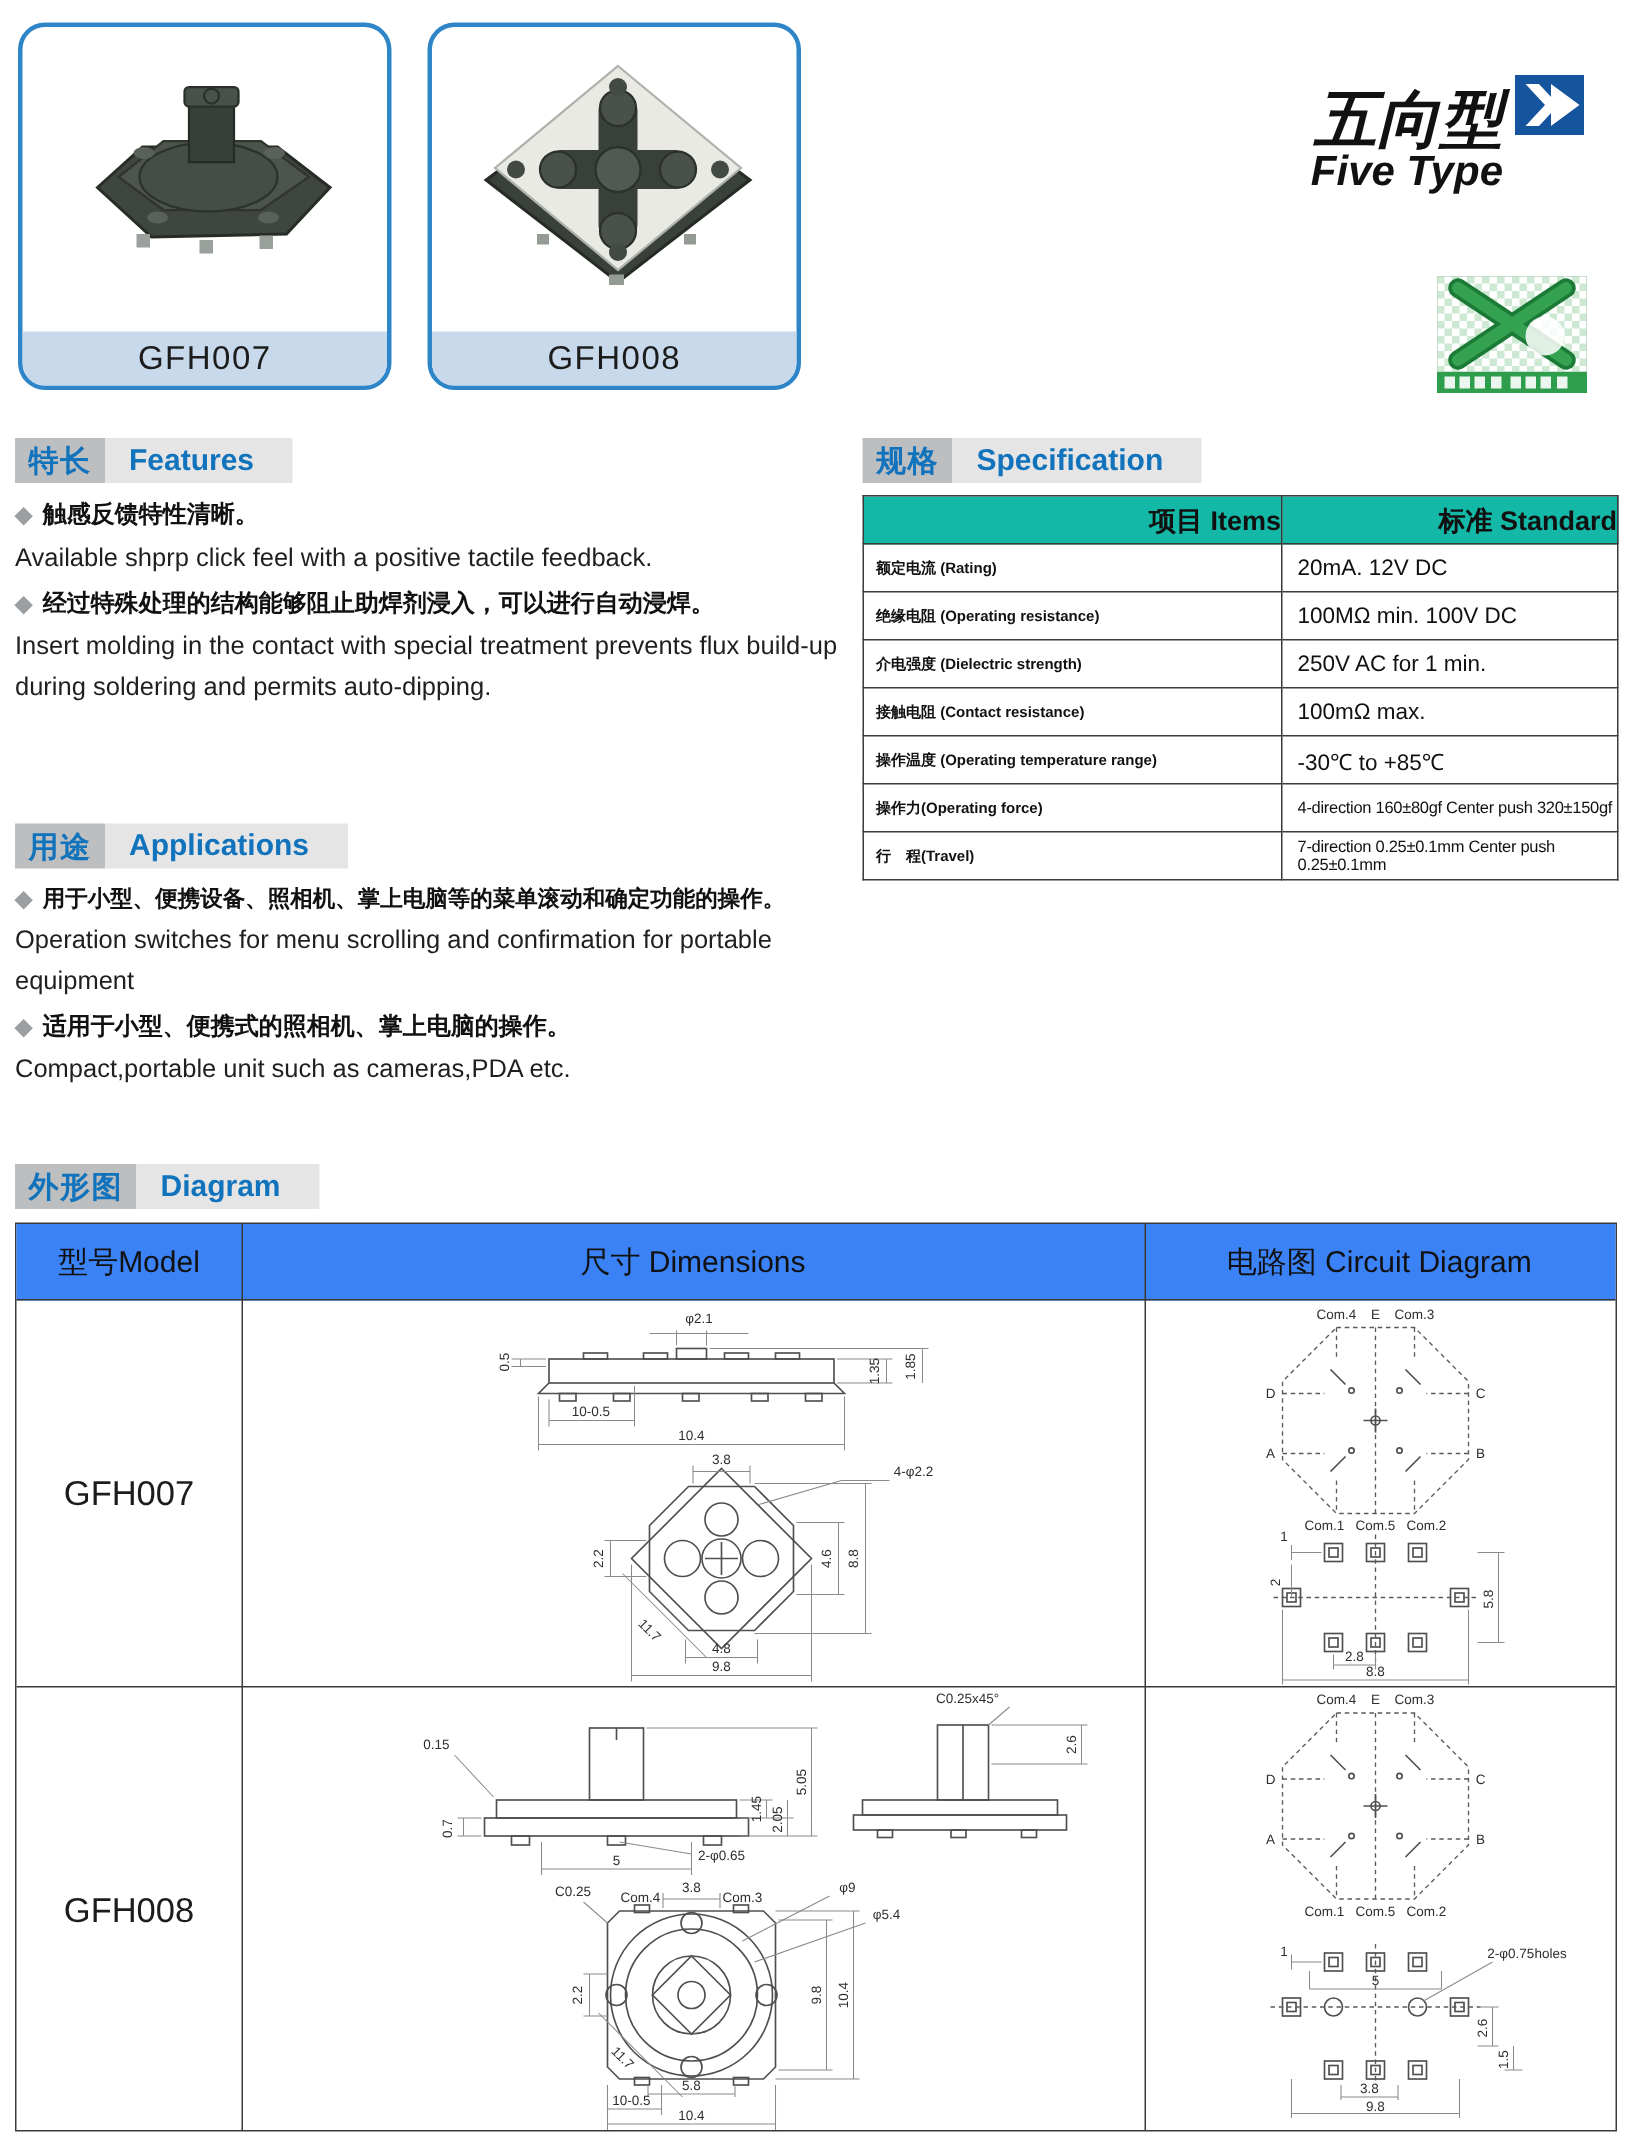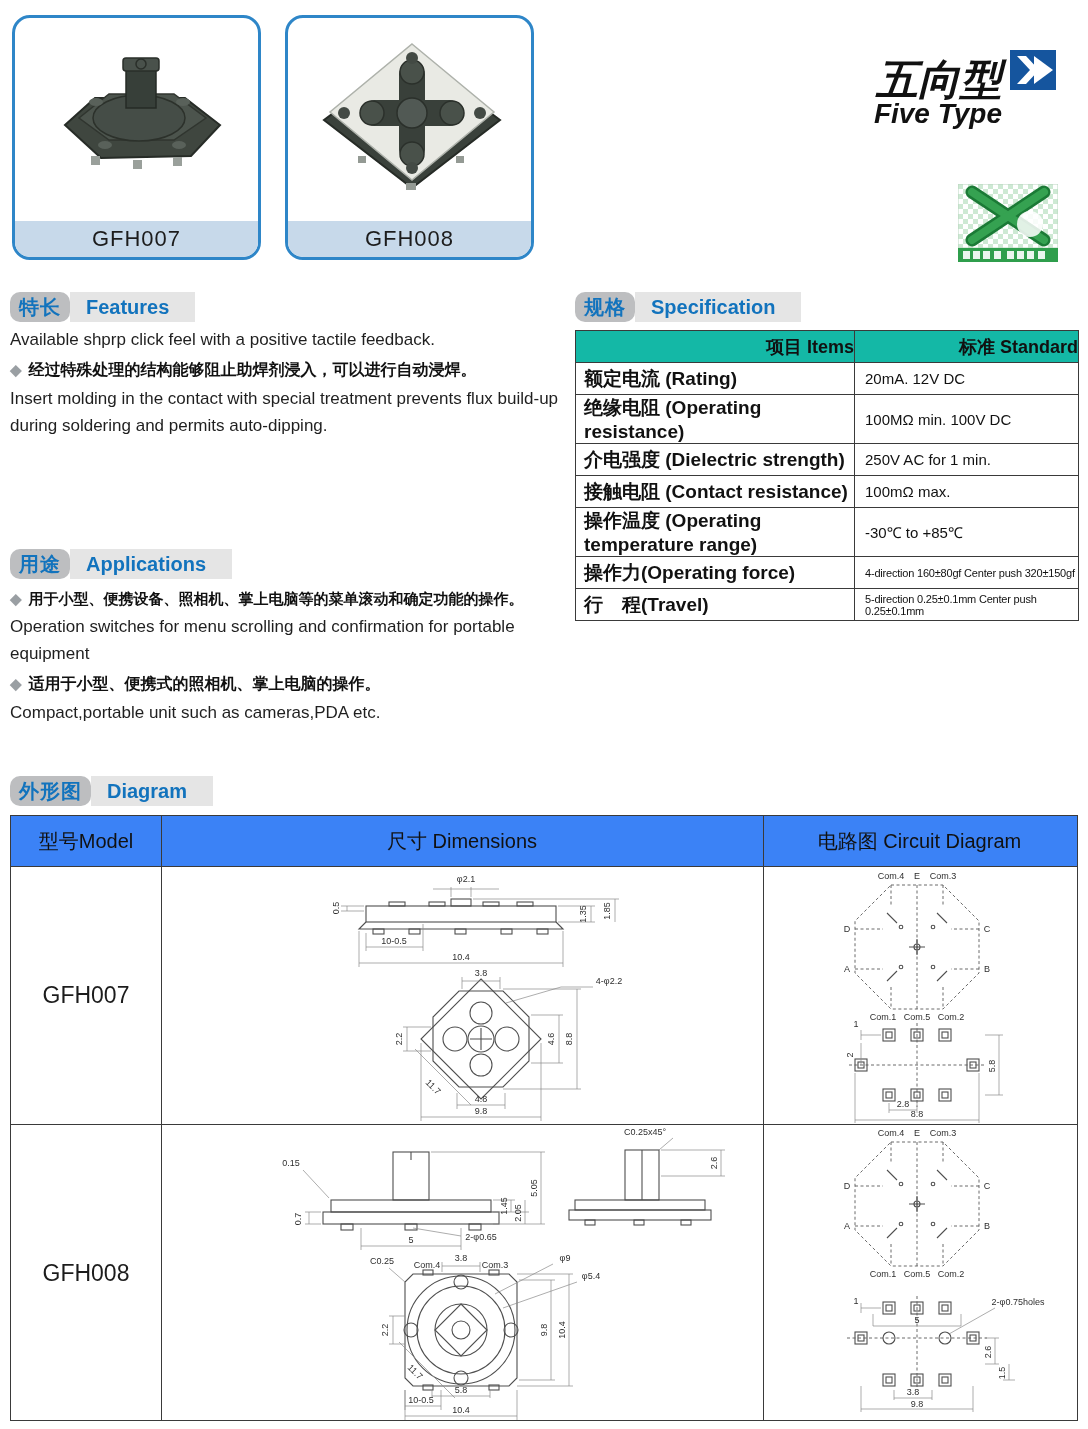--- a/index.html
+++ b/index.html
@@ -25,41 +25,41 @@
   }
 
   
   .cn-title { font-size: 42px; font-weight: bold; font-style: italic; color: #111; }
   .en-title { font-size: 28px; font-weight: bold; font-style: italic; color: #111; }
 
   
   .chip-row { display: flex; height: 30px; align-items: stretch; }
   .chip-cn {
     background: #bdbec0; color: #1273bd; font-weight: bold; font-size: 20px;
-    display: flex; align-items: center; padding: 0 9px; letter-spacing: 1px; border-radius: 10px;
+    display: flex; align-items: center; padding: 0 9px; letter-spacing: 1px;
   }
   .chip-en {
     background: #e5e5e5; color: #1273bd; font-weight: bold; font-size: 20px;
     display: flex; align-items: center; padding: 0 26px 0 16px;
   }
 
   
   .txt { width: 552px; }
   .cn-line { font-size: 16px; font-weight: bold; color: #111; white-space: nowrap; margin: 7px 0 4px 0; }
   .cn-line.tight { font-size: 15px; }
   .diamond { color: #9a9fa3; margin-right: 7px; font-size: 15px; }
   .en-line { font-size: 17px; line-height: 1.6; color: #1f1f1f; }
 
   
   table.spec { border-collapse: collapse; table-layout: fixed; width: 503px; }
   table.spec th, table.spec td { border: 1.5px solid #3a3a3a; height: 32px; }
   table.spec th {
     background: #14b8a6; font-size: 18px; font-weight: 600; text-align: right; color: #111;
   }
-  table.spec td.item { font-size: 19px; font-weight: 600; padding-left: 8px; color: #111; }
+  table.spec td.item { font-size: 10px; font-weight: 600; padding-left: 8px; color: #111; }
   table.spec td.std  { font-size: 15px; padding-left: 10px; color: #111; }
   table.spec tr.small td.std { font-size: 11px; letter-spacing: -0.2px; }
 
   
   .dg-table { border: 1.5px solid #3a3a3a; background: #fff; }
   .dg-head {
     position: absolute; top: 0; left: 0; right: 0; height: 51px;
     background: #3b82f6; border-bottom: 1.5px solid #3a3a3a;
   }
   .dg-head-cell {
@@ -161,20 +161,23 @@
     <rect x="69" y="67" width="7" height="8"></rect>
       <rect x="80" y="67" width="7" height="8"></rect>
   </g>
 </svg>
 
 <div class="abs chip-row" style="left:10px; top:292px;">
   <div class="chip-cn">特长</div>
   <div class="chip-en">Features</div>
 </div>
 <div class="abs txt" style="left:10px; top:326px;">
+  <div class="cn-line">
+    <span class="diamond">◆</span><span>触感反馈特性清晰。</span>
+  </div>
   <div class="en-line">Available shprp click feel with a positive tactile feedback.</div>
   <div class="cn-line">
     <span class="diamond">◆</span><span>经过特殊处理的结构能够阻止助焊剂浸入，可以进行自动浸焊。</span>
   </div>
   <div class="en-line">Insert molding in the contact with special treatment prevents flux build-up during soldering and permits auto-dipping.</div>
 </div>
 
 <div class="abs chip-row" style="left:575px; top:292px;">
   <div class="chip-cn">规格</div>
   <div class="chip-en">Specification</div>
@@ -208,21 +211,21 @@
   <tr>
     <td class="item">操作温度 (Operating temperature range)</td>
     <td class="std">-30℃ to +85℃</td>
   </tr>
   <tr class="small">
     <td class="item">操作力(Operating force)</td>
     <td class="std">4-direction 160±80gf  Center push 320±150gf</td>
   </tr>
   <tr class="small">
     <td class="item">行　程(Travel)</td>
-    <td class="std">5-direction 0.25±0.1mm  Center push 0.25±0.1mm</td>
+    <td class="std">7-direction 0.25±0.1mm  Center push 0.25±0.1mm</td>
   </tr>
 </tbody>
   </table>
 
 <div class="abs chip-row" style="left:10px; top:549px;">
   <div class="chip-cn">用途</div>
   <div class="chip-en">Applications</div>
 </div>
 <div class="abs txt" style="left:10px; top:583px;">
   <div class="cn-line tight">

